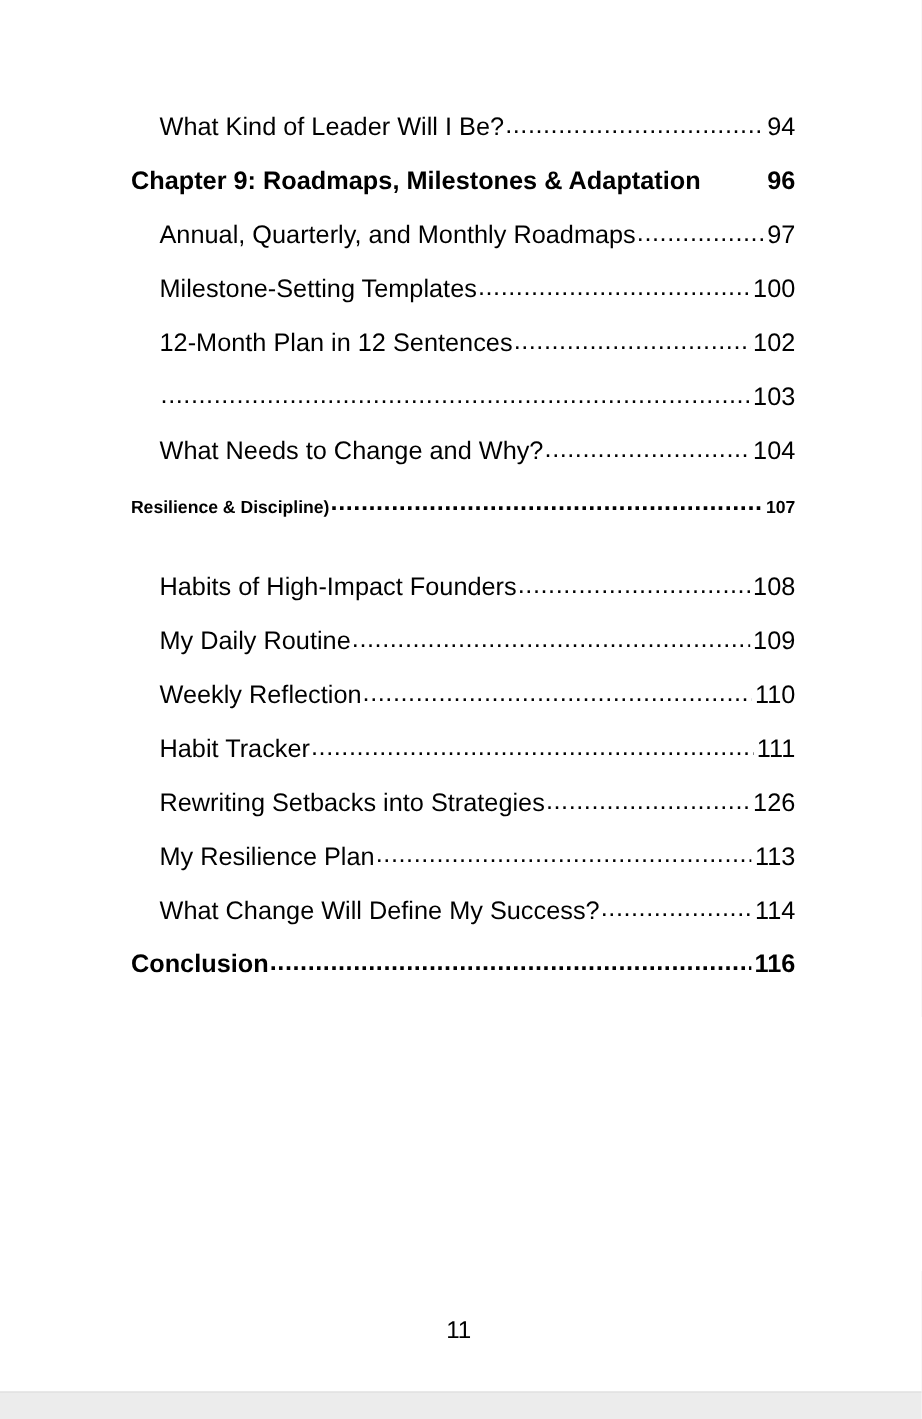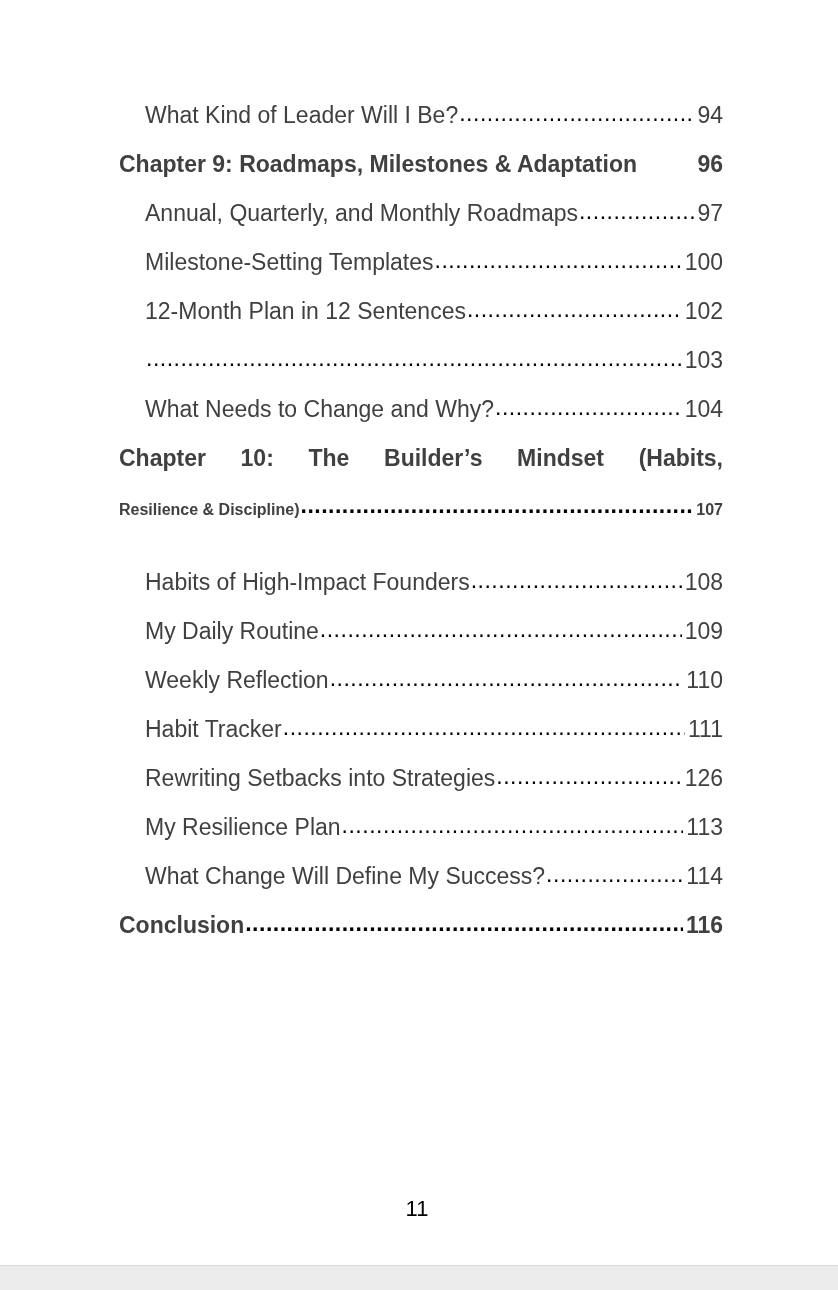--- a/index.html
+++ b/index.html
@@ -30,21 +30,21 @@
   .content {
     position: absolute;
     left: 119px;
     top: 104px;
     width: 604px;
   }
   .toc-entry {
     display: flex;
     align-items: center;
     font-size: 23px;
-    color: #404040;
+    color: #000000;
     line-height: 1.0;
     margin-bottom: 26px;
     white-space: nowrap;
   }
   .toc-entry.sub {
     padding-left: 26px;
   }
   .toc-entry.chapter {
     font-weight: bold;
     padding-left: 0;
@@ -149,28 +149,20 @@
       <span class="toc-page">103</span>
     </div>
 
     <div class="toc-entry sub">
       <span class="toc-title">What Needs to Change and Why?</span>
       <span class="leader"></span>
       <span class="toc-page">104</span>
     </div>
 
     <div class="toc-entry wrap">
-      <div class="just-line">
-        <span class="w">Chapter</span>
-        <span class="w">10:</span>
-        <span class="w">The</span>
-        <span class="w">Builder’s</span>
-        <span class="w">Mindset</span>
-        <span class="w">(Habits,</span>
-      </div>
       <div class="wrap-second">
         <span class="toc-title">Resilience &amp; Discipline)</span>
         <span class="leader"></span>
         <span class="toc-page">107</span>
       </div>
     </div>
 
     <div style="height:26px"></div>
 
     <div class="toc-entry sub">

